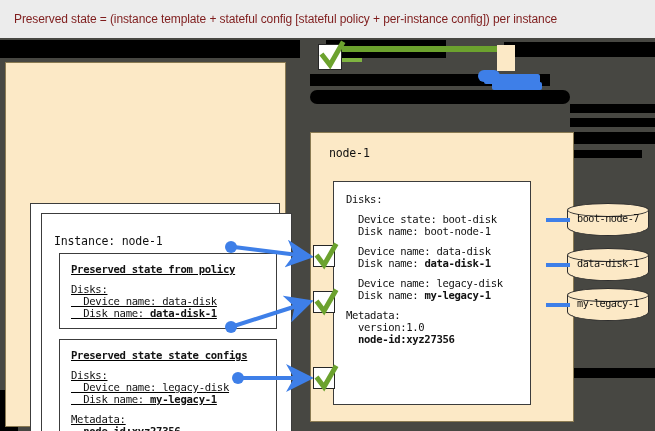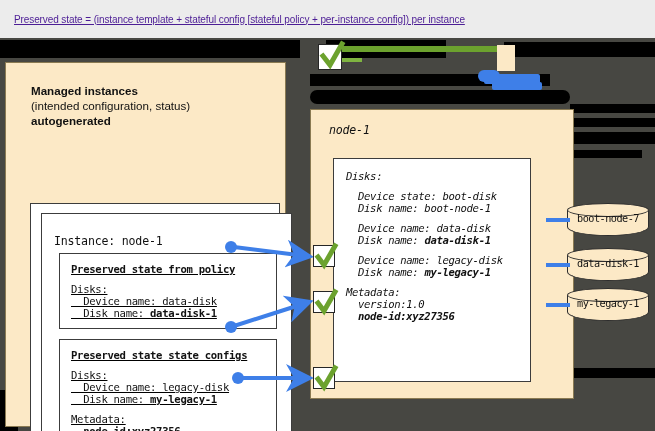--- a/index.html
+++ b/index.html
@@ -12,23 +12,22 @@
   }
   #stage{position:absolute;left:0;top:0;width:655px;height:431px;overflow:hidden;}
 
   
   .caption{
     position:absolute;left:0;top:0;width:655px;height:38px;
     background:#ECECEC;
     display:flex;align-items:center;
   }
   .caption span{
-    font-size:10px;color:#4c1d95;padding-left:14px;letter-spacing:-0.1px;
+    font-size:12px;color:#7f1d1d;padding-left:14px;letter-spacing:-0.1px;
     white-space:nowrap;
-    text-decoration:underline;
   }
 
   
   .dark-backdrop{
     position:absolute;left:0;top:38px;width:655px;height:393px;
     background:#474742;
   }
   .bar{position:absolute;background:#000;}
 
   
@@ -65,22 +64,22 @@
     font-size:10.6px;font-weight:bold;color:#111;
     letter-spacing:-0.3px;display:block;
   }
   .subbox .ln{font-size:10.6px;color:#111;letter-spacing:-0.3px;display:block;white-space:pre;}
   .subbox .ln b{font-weight:bold;}
   .subbox-inner{padding:9px 0 0 11px;text-decoration:underline;}
   .gap{height:8px;}
 
   
   .panel-right{
-    position:absolute;left:310px;top:109px;width:264px;height:290px;
-    background:#FCE9C6;border:1px solid #8a7a52;box-sizing:border-box;font-style:italic;
+    position:absolute;left:310px;top:132px;width:264px;height:290px;
+    background:#FCE9C6;border:1px solid #8a7a52;box-sizing:border-box;
   }
   .node-title{
     position:absolute;left:18px;top:13px;font-size:11.6px;color:#111;
     letter-spacing:-0.2px;
   }
   .white-inner{
     position:absolute;left:22px;top:48px;width:198px;height:224px;
     background:#ffffff;border:1px solid #3c3c3c;box-sizing:border-box;
     padding:11px 0 0 12px;
   }
@@ -152,25 +151,20 @@
   <div class="blue-blob" style="left:492px;top:82px;width:50px;height:8px;"></div>
   <div class="blue-blob" style="left:478px;top:70px;width:22px;height:12px;border-radius:6px;"></div>
 
   <div class="check" style="left:318px;top:44px;width:24px;height:26px;">
     <svg width="30" height="32" viewBox="0 0 30 32">
       <path d="M6 16 L13 25 L25 4" stroke="#6CA22E" stroke-width="5" fill="none" stroke-linecap="square"></path>
     </svg>
   </div>
 
   <div class="panel-left">
-    <div class="panel-left-title">
-      <b>Managed instances</b><br>
-      <span>(intended configuration, status)</span><br>
-      <b>autogenerated</b>
-    </div>
 
     <div class="card-back"></div>
 
     <div class="card-front">
       <div class="inst-title mono">Instance: node-1</div>
 
       <div class="subbox" style="left:17px;top:39px;width:218px;height:76px;">
         <div class="subbox-inner mono">
           <span class="hdr">Preserved state from policy</span>
           <div class="gap"></div>

